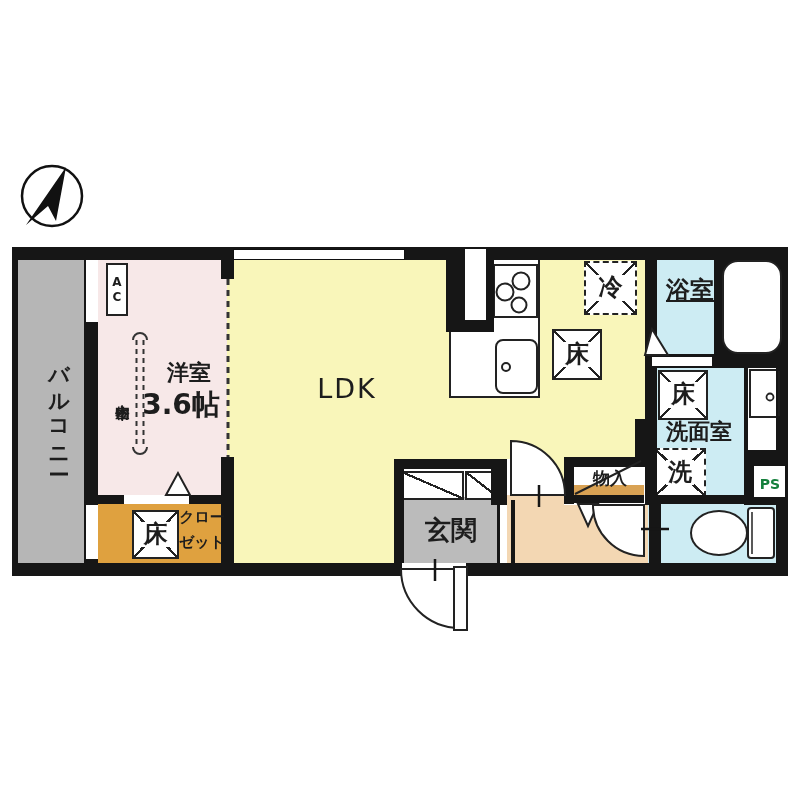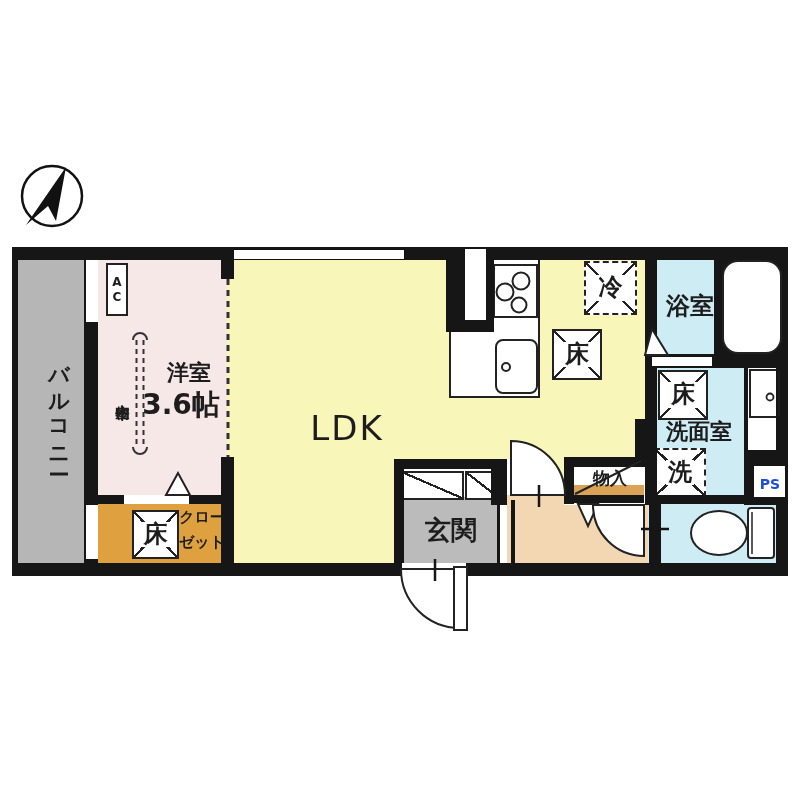--- a/index.html
+++ b/index.html
@@ -146,23 +146,23 @@
     <rect x="454" y="567" width="13" height="63" fill="#fff" stroke="#222" stroke-width="2"></rect>
 
     <line x1="435" y1="559" x2="435" y2="581" stroke="#161616" stroke-width="2.5"></line>
     <line x1="539" y1="485" x2="539" y2="507" stroke="#161616" stroke-width="2.5"></line>
     <line x1="641" y1="529" x2="669" y2="529" stroke="#161616" stroke-width="2.5"></line>
   </svg>
 
   <div class="lbl vert" style="left:24px;top:296px;width:46px;height:225px;font-size:21px;letter-spacing:4px;font-weight:600;">バルコニー</div>
   <div class="lbl" style="left:139px;top:361px;width:100px;font-size:22px;">洋室</div>
   <div class="lbl" style="left:131px;top:390px;width:100px;font-size:28px;">3.6帖</div>
-  <div class="lbl" style="left:272px;top:374px;width:150px;font-size:34px;font-weight:500;letter-spacing:2px;margin-top:36px;">LDK</div>
-  <div class="lbl" style="left:650px;top:293px;width:80px;font-size:24px;">浴室</div>
+  <div class="lbl" style="left:272px;top:374px;width:150px;font-size:27px;font-weight:500;letter-spacing:2px;">LDK</div>
+  <div class="lbl" style="left:650px;top:277px;width:80px;font-size:24px;text-decoration:underline;">浴室</div>
   <div class="lbl" style="left:402px;top:516px;width:98px;font-size:26px;">玄関</div>
   <div class="lbl" style="left:645px;top:420px;width:108px;font-size:22px;">洗面室</div>
   <div class="lbl" style="left:178px;top:509px;width:48px;font-size:15px;">クロー</div>
   <div class="lbl" style="left:178px;top:534px;width:48px;font-size:15px;">ゼット</div>
   <div class="lbl" style="left:579px;top:469px;width:62px;font-size:17px;font-weight:700;">物入</div>
-  <div class="lbl" style="left:753px;top:477px;width:34px;font-size:14px;color:#1d4ed8;font-weight:700;">PS</div>
+  <div class="lbl" style="left:753px;top:477px;width:34px;font-size:14px;color:#15803d;font-weight:700;">PS</div>
   <div class="lbl vert" style="left:104px;top:347px;width:26px;height:95px;font-size:14px;letter-spacing:1px;">室内物干</div>
 
 </div>
 
 </body></html>

